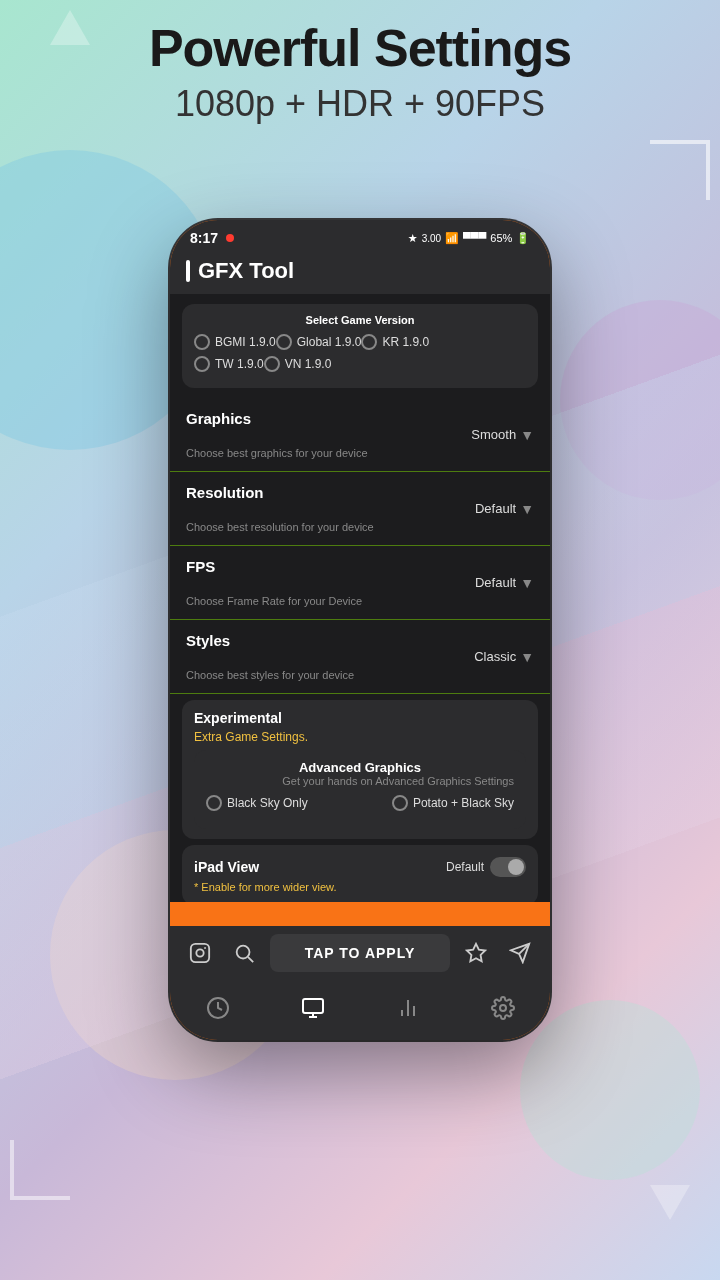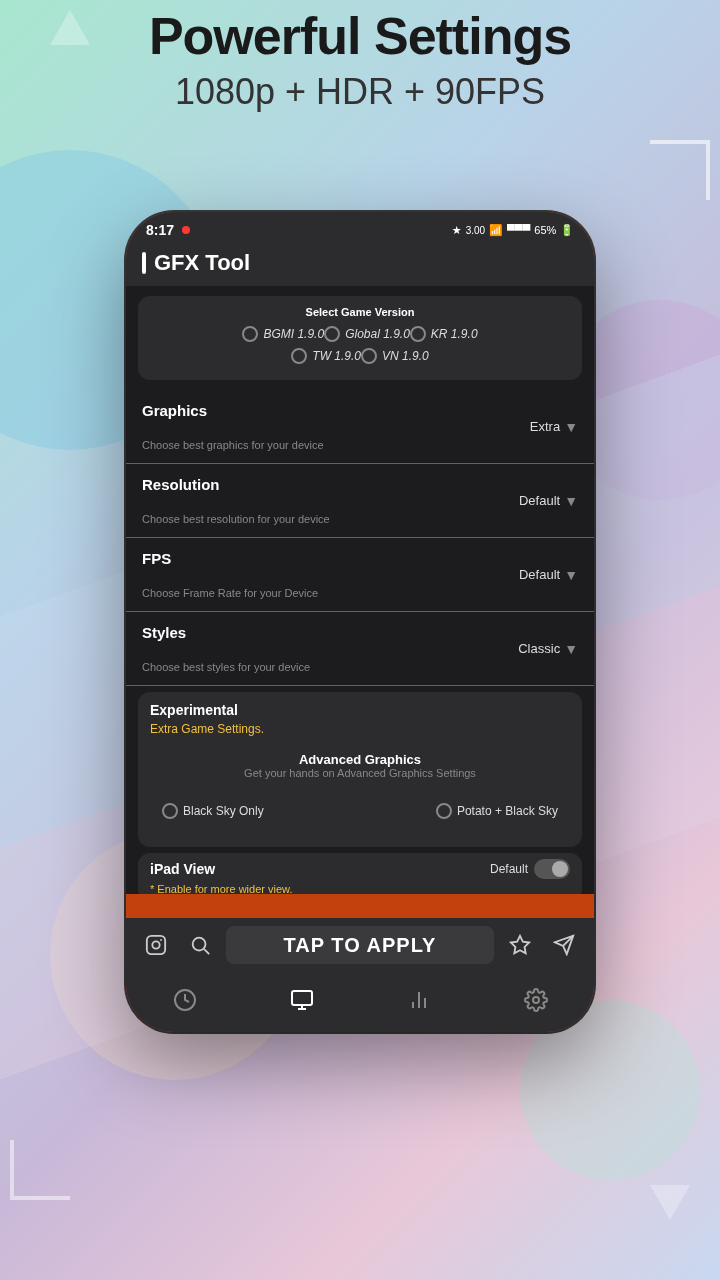--- a/index.html
+++ b/index.html
@@ -54,21 +54,21 @@
     .bg-stripe2 {
       position: absolute;
       width: 100%;
       height: 100%;
       top: 0; left: 0;
       background: linear-gradient(160deg, transparent 55%, rgba(230,210,230,0.3) 55%, rgba(230,210,230,0.3) 70%, transparent 70%);
     }
 
     .page-title-area {
       position: absolute;
-      top: 8px;
+      top: 20px;
       left: 0; right: 0;
       text-align: center;
       z-index: 10;
     }
     .page-title {
       font-size: 52px;
       font-weight: 900;
       color: #1a1a1a;
       letter-spacing: -1px;
       line-height: 1.1;
@@ -76,26 +76,26 @@
     .page-subtitle {
       font-size: 36px;
       font-weight: 500;
       color: #333;
       margin-top: 6px;
     }
 
     
     .phone-container {
       position: absolute;
-      top: 212px;
+      top: 220px;
       left: 50%;
       transform: translateX(-50%);
-      width: 468px;
+      width: 380px;
       height: 820px;
-      background: #c2410c;
+      background: #f97316;
       border-radius: 48px;
       box-shadow: 0 30px 80px rgba(0,0,0,0.4), 0 0 0 2px #3a3a3c;
       overflow: hidden;
       z-index: 20;
     }
 
     
     .status-bar {
       display: flex;
       justify-content: space-between;
@@ -161,24 +161,23 @@
     }
     .game-version-title {
       text-align: center;
       font-size: 11px;
       font-weight: 700;
       color: #fff;
       margin-bottom: 8px;
     }
     .version-options-row {
       display: flex;
-      justify-content: center;
+      justify-content: flex-start;
       align-items: center;
       margin-bottom: 6px;
-      font-style: italic;
     }
     .version-option {
       display: flex;
       align-items: center;
       gap: 5px;
     }
     .radio-circle {
       width: 16px; height: 16px;
       border: 2px solid #888;
       border-radius: 50%;
@@ -248,22 +247,22 @@
     }
     .advanced-title {
       font-size: 13px;
       font-weight: 700;
       color: #fff;
       text-align: center;
     }
     .advanced-subtitle {
       font-size: 11px;
       color: #888;
-      text-align: center;
-      margin-bottom: 24px;
+      text-align: right;
+      margin-bottom: 8px;
     }
     .advanced-options-row {
       display: flex;
       justify-content: space-between;
       align-items: center;
       margin-bottom: 8px;
     }
     .reset-graphics {
       padding-top: 6px;
       border-top: 1px solid #3a3a3c;
@@ -276,21 +275,21 @@
     .reset-subtitle {
       font-size: 11px;
       color: #888;
     }
 
     
     .ipad-card {
       margin: 6px 12px;
       background: #2c2c2e;
       border-radius: 12px;
-      padding: 6px 12px;
+      padding: 12px 12px;
     }
     .ipad-header {
       display: flex;
       justify-content: space-between;
       align-items: center;
     }
     .ipad-title {
       font-size: 14px;
       font-weight: 700;
       color: #fff;
@@ -360,21 +359,21 @@
       font-size: 20px;
     }
     .tap-apply-btn {
       flex: 1;
       background: #3a3a3c;
       border-radius: 8px;
       height: 38px;
       display: flex;
       align-items: center;
       justify-content: center;
-      font-size: 20px;
+      font-size: 14px;
       font-weight: 700;
       color: #fff;
       letter-spacing: 1px;
     }
     .bottom-action-right {
       display: flex;
       align-items: center;
       gap: 8px;
     }
 
@@ -511,21 +510,21 @@
         </div>
       </div>
     </div>
 
     <div class="settings-row">
       <div class="settings-row-left">
         <div class="settings-row-title">Graphics</div>
         <div class="settings-row-subtitle">Choose best graphics for your device</div>
       </div>
       <div class="settings-dropdown">
-        <span>Extra</span>
+        <span>Smooth</span>
         <span class="dropdown-arrow">▼</span>
       </div>
     </div>
 
     <div class="settings-row">
       <div class="settings-row-left">
         <div class="settings-row-title">Resolution</div>
         <div class="settings-row-subtitle">Choose best resolution for your device</div>
       </div>
       <div class="settings-dropdown">

